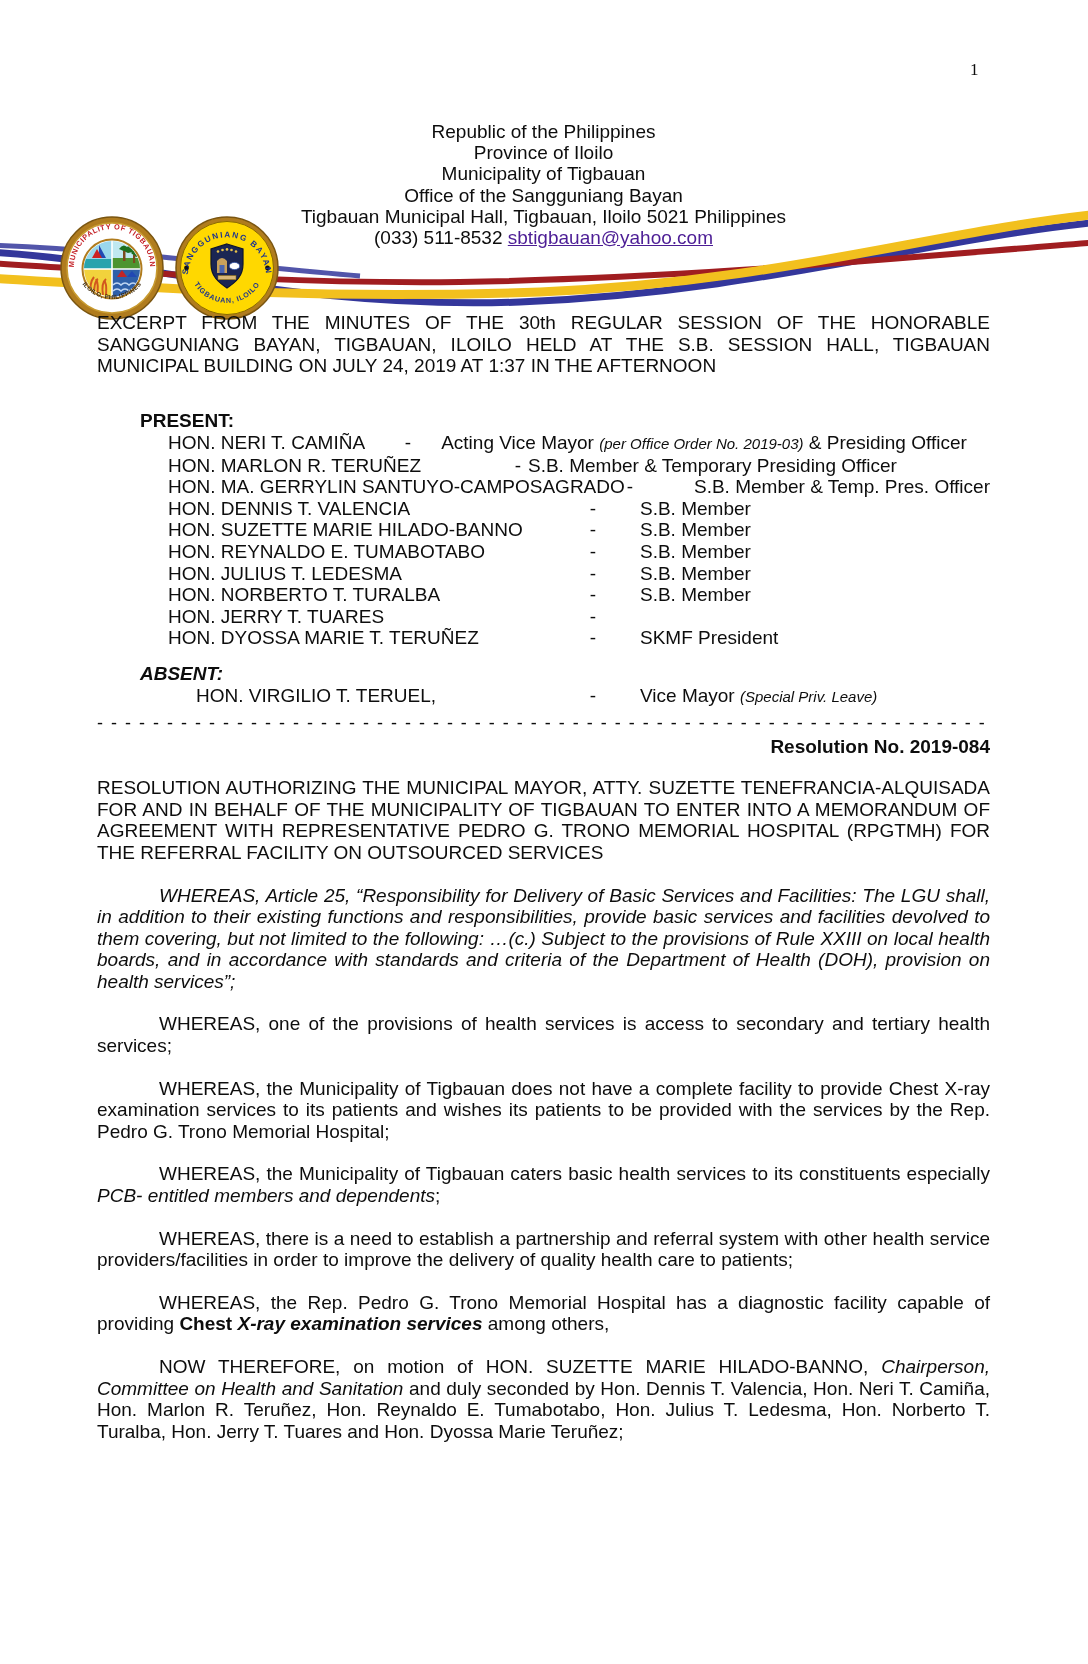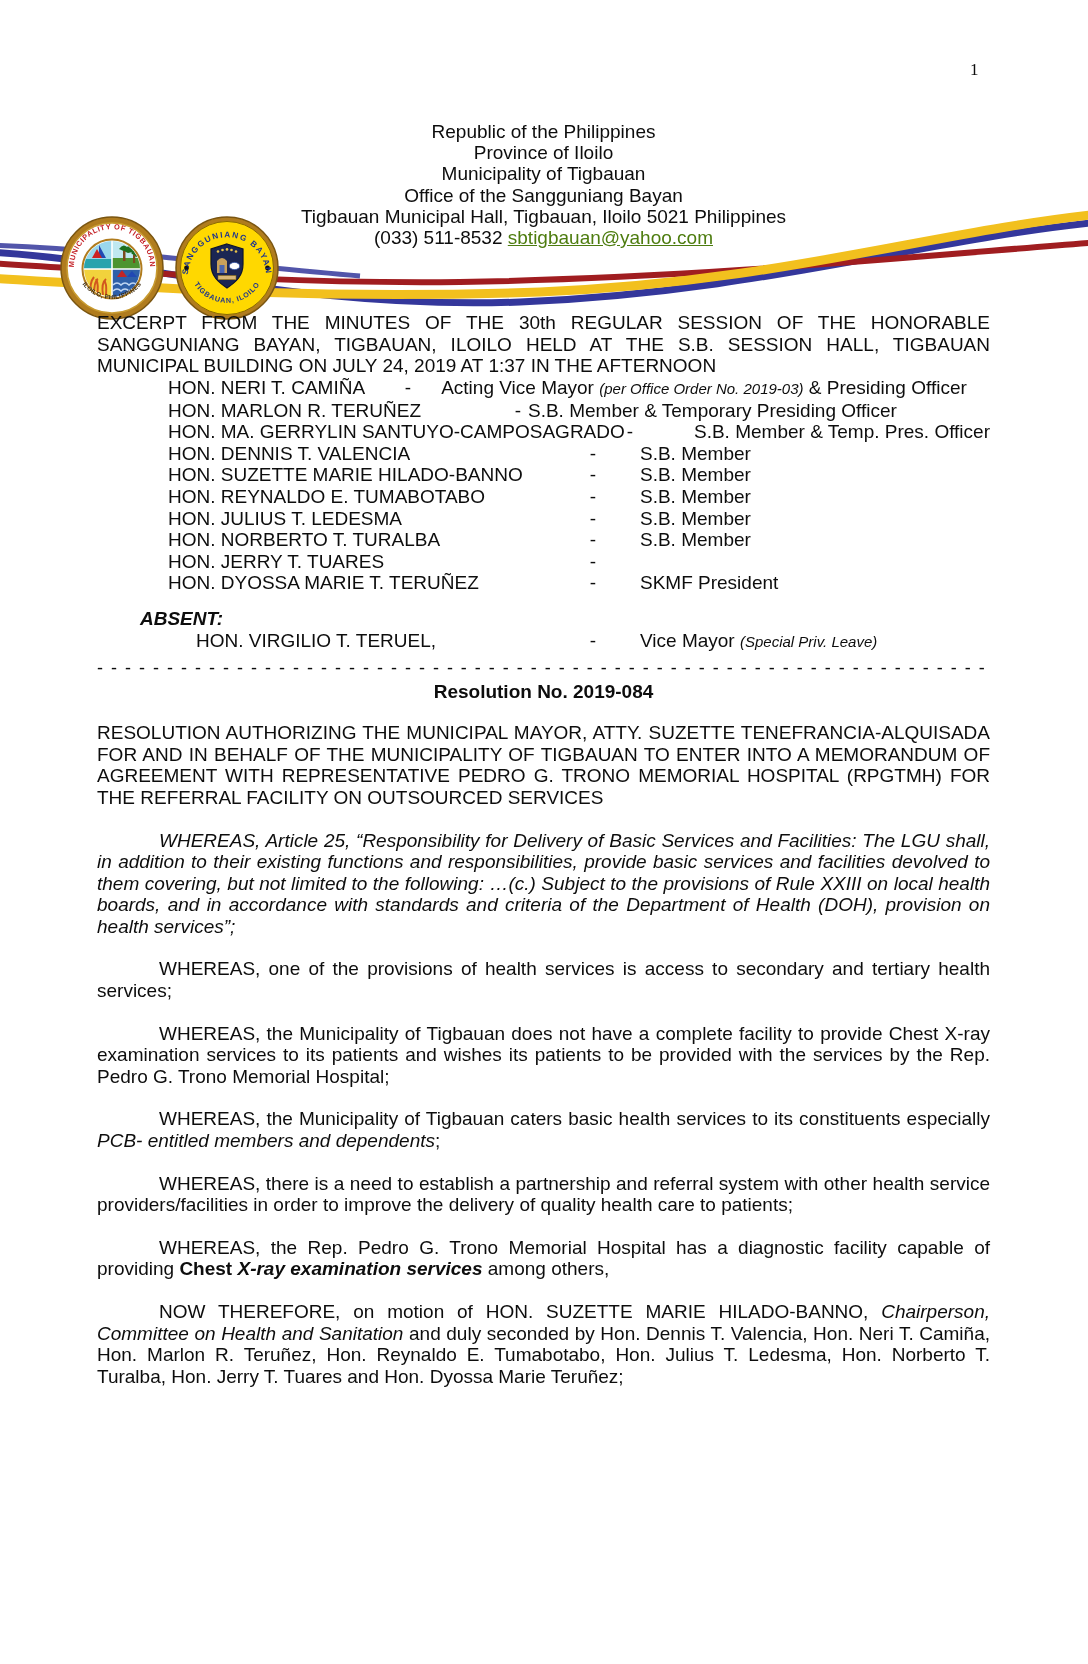--- a/index.html
+++ b/index.html
@@ -10,21 +10,21 @@
   .pagenum {
     position:absolute; top:60px; left:970px; font-family:"Liberation Serif", serif;
     font-size:17px;
   }
   .ribbon { position:absolute; left:0; top:188px; }
   .seal { position:absolute; top:215px; }
   .seal.s1 { left:59px; }
   .seal.s2 { left:174px; }
   .content { position:absolute; left:97px; top:16px; width:893px; padding-top:105px; }
   .hdr { text-align:center; font-size:19px; line-height:21.2px; }
-  .hdr a, .email { color:#4d7c0f; }
+  .hdr a, .email { color:#4c1d95; }
   .excerpt { margin-top:64px; font-size:19px; line-height:21.6px; text-align:justify; }
   .roster-label { margin-top:33px; margin-left:43px; font-size:19px; font-weight:bold; }
   .roster-label.abs { font-style:italic; margin-top:14px; }
   .prow {
     display:grid; margin-left:71px; font-size:19px; line-height:21.6px; white-space:nowrap;
   }
   .prow .pdash { text-align:center; }
   .rn { grid-template-columns:415px 20px 1fr; }
   .rn .ppos { padding-left:37px; }
   .r1 { grid-template-columns:230px 20px 1fr; }
@@ -32,21 +32,21 @@
   .r2 { grid-template-columns:340px 20px 1fr; }
   .r2 .ppos { }
   .r3 { grid-template-columns:452px 20px 1fr; }
   .r3 .ppos { text-align:right; }
   .absrow .pname { padding-left:28px; }
   .note { font-style:italic; font-size:15px; }
   .dashsep {
     margin-top:5px; width:100%; overflow:hidden; white-space:nowrap;
     font-size:18px; line-height:21px; letter-spacing:1.5px;
   }
-  .resno { text-align:center; font-weight:bold; font-size:19px; line-height:21.6px; margin-top:2px; }
+  .resno { text-align:right; font-weight:bold; font-size:19px; line-height:21.6px; margin-top:2px; }
   .para { margin:0; margin-top:21px; font-size:19px; line-height:21.6px; text-align:justify; }
   .para.first { margin-top:20px; }
   .para.ind { text-indent:62px; }
   .it { font-style:italic; }
   .bd { font-weight:bold; }
   .bdit { font-weight:bold; font-style:italic; }
 </style>
 </head>
 <body>
 
@@ -136,20 +136,21 @@
       <div>Republic of the Philippines</div>
       <div>Province of Iloilo</div>
       <div>Municipality of Tigbauan</div>
       <div>Office of the Sangguniang Bayan</div>
       <div>Tigbauan Municipal Hall, Tigbauan, Iloilo 5021 Philippines</div>
       <div><span>(033) 511-8532</span> <a class="email" href="#">sbtigbauan@yahoo.com</a></div>
     </div>
 
     <div class="excerpt">EXCERPT FROM THE MINUTES OF THE 30th REGULAR SESSION OF THE HONORABLE SANGGUNIANG BAYAN, TIGBAUAN, ILOILO HELD AT THE S.B. SESSION HALL, TIGBAUAN MUNICIPAL BUILDING ON JULY 24, 2019 AT 1:37 IN THE AFTERNOON</div>
 
+    <div class="roster-label">PRESENT:</div>
 
     <div class="prow r1">
       <span class="pname">HON. NERI T. CAMIÑA</span>
       <span class="pdash">-</span>
       <span class="ppos"><span>Acting Vice Mayor </span><span class="note">(per Office Order No. 2019-03)</span><span> &amp; Presiding Officer</span></span>
     </div>
     <div class="prow r2">
       <span class="pname">HON. MARLON R. TERUÑEZ</span>
       <span class="pdash">-</span>
       <span class="ppos">S.B. Member &amp; Temporary Presiding Officer</span>

